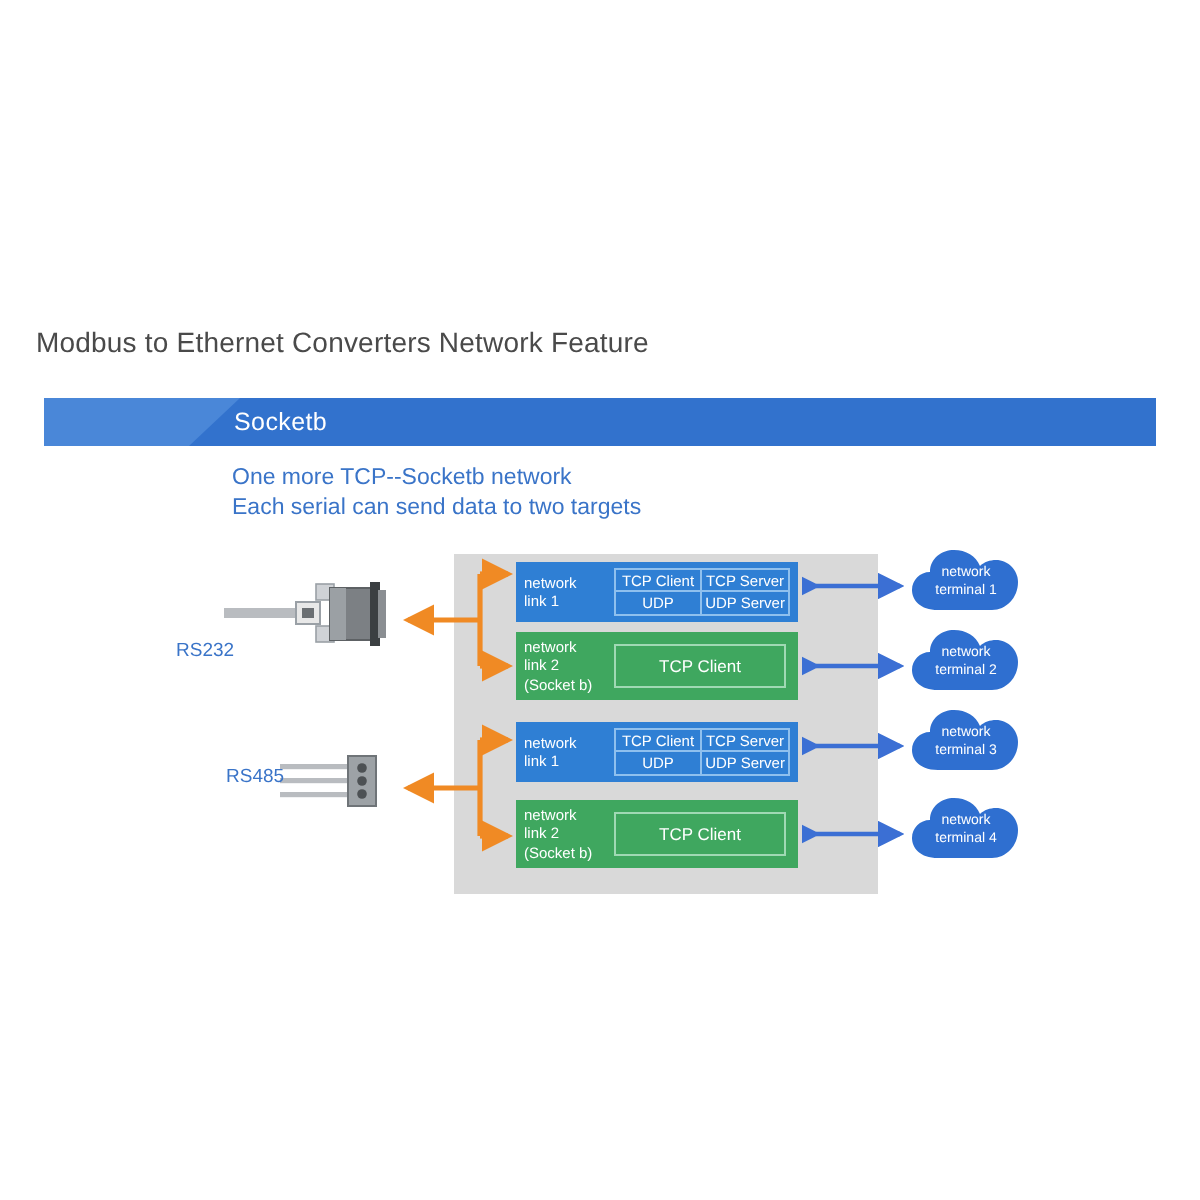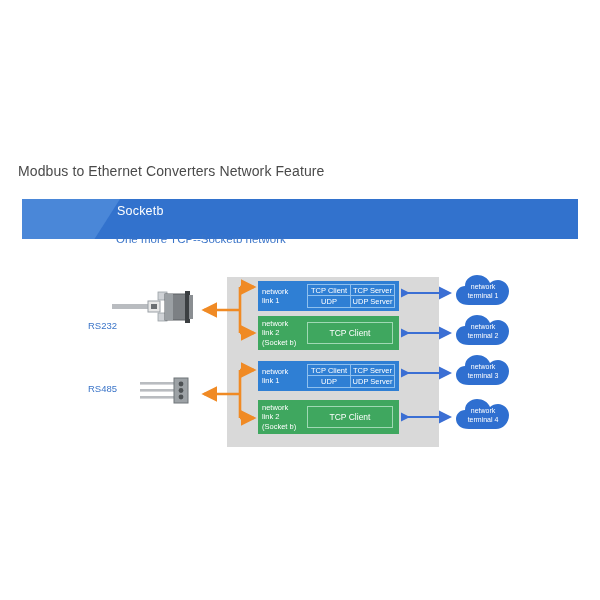--- a/index.html
+++ b/index.html
@@ -26,21 +26,21 @@
     letter-spacing: 0.1px;
     white-space: nowrap;
   }
 
   
   .banner {
     position: absolute;
     left: 22px;
     top: 199px;
     width: 556px;
-    height: 40px;
+    height: 24px;
   }
   .banner-main {
     position: absolute;
     left: 0; top: 0;
     width: 100%; height: 100%;
     background: #3272cd;
   }
   .banner-tab {
     position: absolute;
     left: 0; top: 0;
@@ -185,20 +185,21 @@
 <div class="page-title">Modbus to Ethernet Converters Network Feature</div>
 
 <div class="banner">
   <div class="banner-main"></div>
   <div class="banner-tab"></div>
   <div class="banner-label">Socketb</div>
 </div>
 
 <div class="caption">
   <div>One more TCP--Socketb network</div>
+  <div>Each serial can send data to two targets</div>
 </div>
 
 <div class="panel"></div>
 
 <div class="linkbox blue" style="left:258px; top:281px; width:141px;">
   <div class="lbl">
     <span>network</span>
     <span>link 1</span>
   </div>
   <div class="proto-grid">
@@ -357,13 +358,13 @@
 
   <rect x="0" y="6" width="36" height="2.6" fill="#b9bcc0"></rect>
   <rect x="0" y="13" width="36" height="2.6" fill="#b9bcc0"></rect>
   <rect x="0" y="20" width="36" height="2.6" fill="#b9bcc0"></rect>
 
   <rect x="34" y="2" width="14" height="25" fill="#9da2a6" stroke="#6f7478" stroke-width="1"></rect>
   <circle cx="41" cy="8" r="2.4" fill="#4d5154"></circle>
   <circle cx="41" cy="14.5" r="2.4" fill="#4d5154"></circle>
   <circle cx="41" cy="21" r="2.4" fill="#4d5154"></circle>
 </svg>
-<div class="conn-label" style="left:88px; top:383px;">RS485</div>
+<div class="conn-label" style="left:113px; top:383px;">RS485</div>
 
 </body></html>

